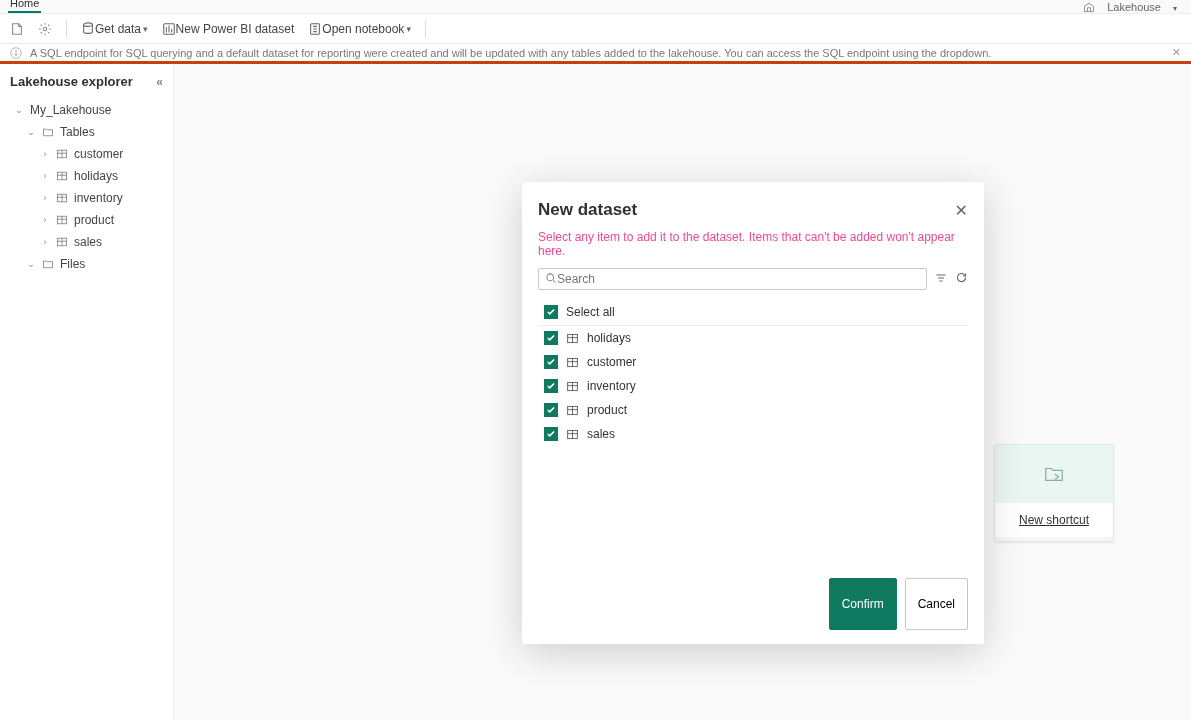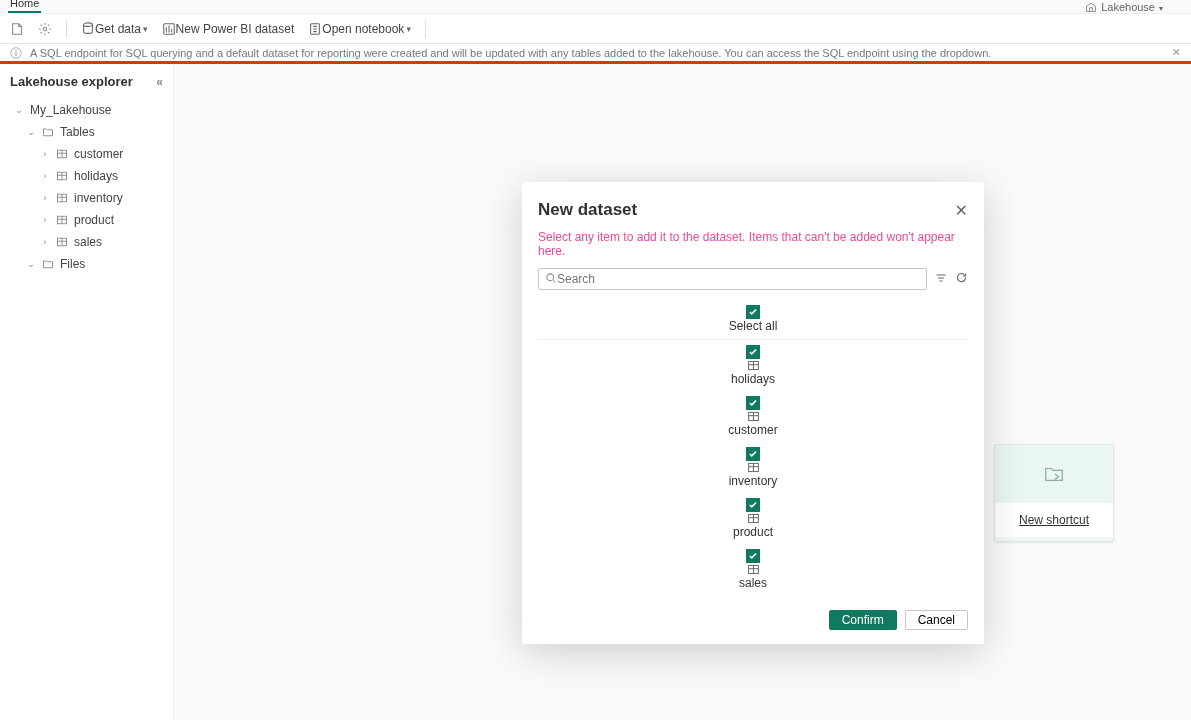--- a/index.html
+++ b/index.html
@@ -2,21 +2,21 @@
 <html><head>
 <meta charset="utf-8">
 <style>
   * { box-sizing: border-box; margin: 0; padding: 0; font-family: "Segoe UI", Arial, sans-serif; }
   body { width: 1191px; height: 720px; background: #f8f8f8; font-size: 12px; color: #323130; overflow: hidden; }
 
   
   .topbar { height: 14px; background: #fafafa; border-bottom: 1px solid #eee; display:flex; align-items:flex-end; padding-left:8px;}
   .home-tab { font-size: 11px; color: #323130; border-bottom: 2px solid #007a66; padding: 0 2px 2px; }
 
-  .rightbadge { margin-left:auto; display:flex; align-items:flex-end; gap:4px; padding-right:28px; color:#666; font-size:11px;}
+  .rightbadge { margin-left:auto; display:flex; align-items:flex-end; gap:12px; padding-right:14px; color:#666; font-size:11px;}
   .rightbadge svg{vertical-align:middle;}
 
   
   .ribbon { height: 30px; background:#fff; border-bottom:1px solid #e6e6e6; display:flex; align-items:center; padding:0 10px; gap:14px;}
   .ribbon .group { display:flex; align-items:center; gap:0; font-size:12px; color:#444; }
   .ribbon .sep { width:1px; height:18px; background:#ddd; }
   .ribbon svg { display:block; }
   .ribbon .caret { font-size:9px; color:#666; margin-left:2px;}
 
   
@@ -49,29 +49,29 @@
   .modal-title-row{display:flex; align-items:flex-end; justify-content:space-between;}
   .modal-title{font-size:17px; font-weight:600;}
   .modal-close{color:#666; font-size:16px; cursor:pointer;}
   .modal-sub{font-size:12px; color:#ec4899; margin:10px 0 10px;}
   .search-row{display:flex; align-items:center; gap:8px; }
   .search-box{flex:1; display:flex; align-items:flex-start; border:1px solid #c8c6c4; border-radius:2px; padding:3px 6px;}
   .search-box input{flex:1; border:none; outline:none; font-size:12px; color:#666;}
   .filter-icon,.refresh-icon{color:#666;}
   
   .select-list{margin-top:10px;}
-  .select-row{display:flex; align-items:center; padding:5px 6px;flex-direction:column;}
+  .select-row{display:flex; align-items:center; gap:8px; padding:5px 6px;}
   .select-all-row{border-bottom:1px solid #eee; padding-bottom:6px;}
   .chk{width:14px; height:14px; background:#0f7a5f; display:flex; align-items:center; justify-content:center; flex-shrink:0;}
   .chk svg{display:block;}
   .tbl-icon{color:#666;}
   .select-row .name{font-size:12px; color:#333;}
 
   .modal-footer{margin-top:auto; display:flex; justify-content:flex-end; gap:8px;}
-  .btn{font-size:12px; padding:2px 12px; border-radius:2px; border:1px solid #c8c6c4; background:#fff; cursor:pointer;}
+  .btn{font-size:12px; padding:18px 12px; border-radius:2px; border:1px solid #c8c6c4; background:#fff; cursor:pointer;}
   .btn.primary{background:#0f7a5f; border-color:#0f7a5f; color:#fff;}
 </style>
 </head>
 <body>
 
 <div class="topbar">
   <span class="home-tab">Home</span>
   <span class="rightbadge">
     <svg width="12" height="12" viewBox="0 0 16 16" fill="none" stroke="#888" stroke-width="1.2">
         <path d="M2 7l6-4 6 4v7H2z"></path>

